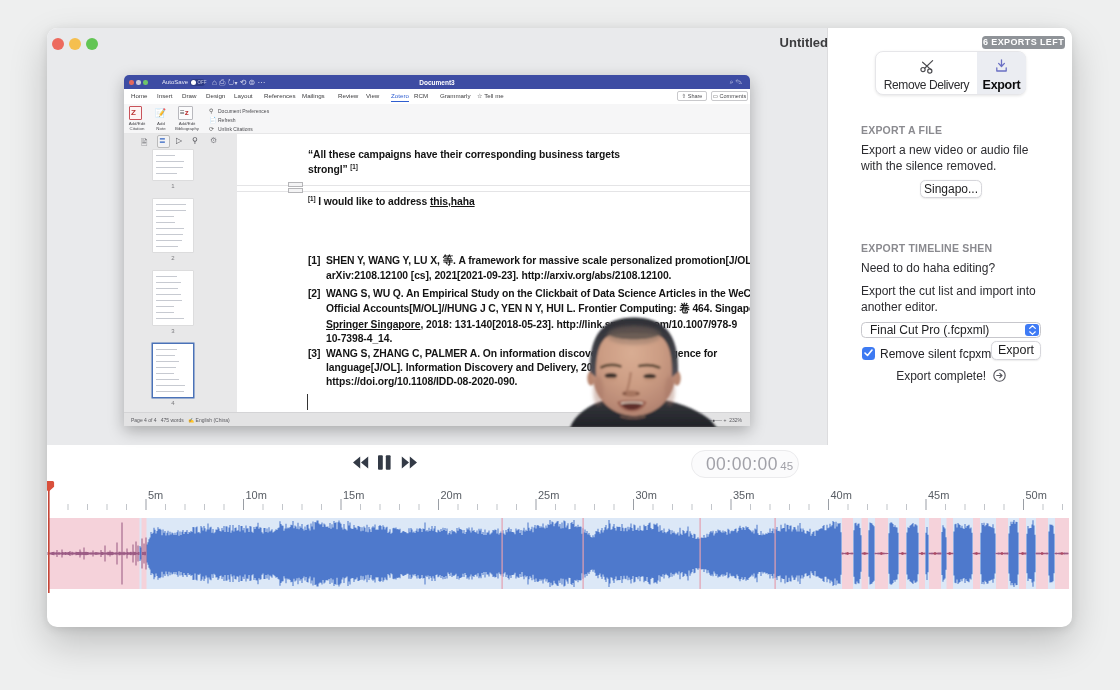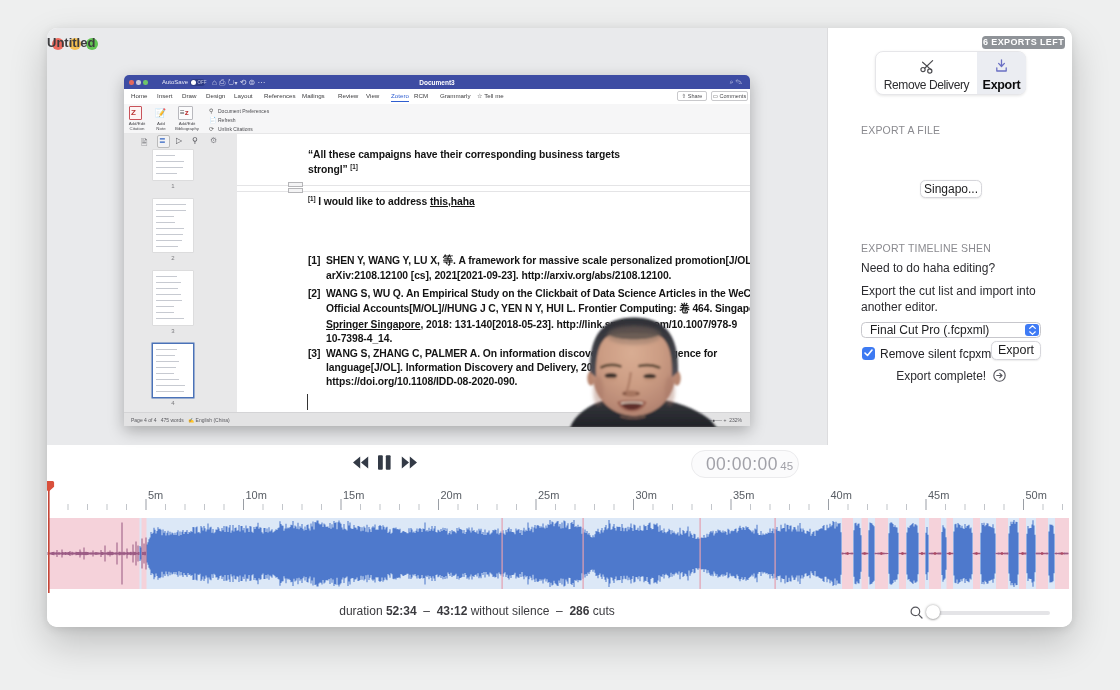--- a/index.html
+++ b/index.html
@@ -3,21 +3,21 @@
 <meta charset="utf-8">
 <style>
 * { margin:0; padding:0; box-sizing:border-box; }
 html,body { width:1120px; height:690px; }
 body { background:#eeefef; font-family:"Liberation Sans",sans-serif; overflow:hidden; position:relative; }
 .abs { position:absolute; }
 #win { position:absolute; left:47px; top:28px; width:1025px; height:599px; background:#fff; border-radius:10px;
   box-shadow:0 16px 38px rgba(0,0,0,.20), 0 2px 10px rgba(0,0,0,.10); overflow:hidden; }
 #videopane { position:absolute; left:0; top:0; width:781px; height:417px; background:#e9eaec; border-right:1px solid #dcdcde; }
 #tl { position:absolute; top:10px; width:12px; height:12px; border-radius:50%; }
-#wintitle { position:absolute; top:7px; left:0; width:781px; text-align:left; font-size:13px; font-weight:bold; color:#3c3c3e; }
+#wintitle { position:absolute; top:7px; left:0; width:781px; text-align:right; font-size:13px; font-weight:bold; color:#3c3c3e; }
 
 
 #word { position:absolute; left:77px; top:47px; width:626px; height:351px; background:#fff; border-radius:5px 5px 0 0;
   box-shadow:0 5px 16px rgba(0,0,0,.28); font-family:"Liberation Sans",sans-serif; }
 #wtitle { position:absolute; left:0; top:0; width:626px; height:14px; background:#3d4ca3; border-radius:5px 5px 0 0; }
 #wtabs { position:absolute; left:0; top:14px; width:626px; height:15px; background:#fff; }
 .wtab { position:absolute; top:3px; font-size:6.2px; color:#3b3b3d; }
 #wtools { position:absolute; left:0; top:29px; width:626px; height:30px; background:#f6f6f7; border-bottom:1px solid #e7e7e8; }
 #wpanel { position:absolute; left:0; top:59px; width:113px; height:278px; background:#e8e8e9; }
 #wdoc { position:absolute; left:113px; top:59px; width:513px; height:278px; background:#fff; overflow:hidden; }
@@ -29,21 +29,21 @@
 
 
 #sidebar { position:absolute; left:782px; top:0; width:243px; height:417px; background:#fff; font-size:13px; color:#2e2e32; }
 #badge { position:absolute; left:153px; top:8px; width:83px; height:13px; background:#8f9398; border-radius:3.5px; color:#fff;
   font-size:9px; font-weight:bold; letter-spacing:.4px; text-align:center; line-height:13px; }
 #seg { position:absolute; left:46px; top:23px; width:151px; height:44px; background:#fff; border:1px solid #e6e6e9; border-radius:8px;
   box-shadow:0 1px 3px rgba(0,0,0,.10); }
 #seg .lab { position:absolute; top:26px; width:100%; text-align:center; font-size:12px; letter-spacing:-0.4px; color:#2d2d30; }
 #segexport { position:absolute; left:101px; top:0; width:49px; height:42px; background:#ebedf2; border-radius:0 7px 7px 0; }
 #segexport .lab { font-weight:bold; font-size:12.5px; letter-spacing:-0.3px; color:#0c0c0d; }
-.seclab { position:absolute; left:32px; font-size:10.5px; font-weight:normal; color:#8a8a8f; letter-spacing:.2px; }
+.seclab { position:absolute; left:32px; font-size:10.5px; font-weight:bold; color:#8a8a8f; letter-spacing:.2px; }
 .para { position:absolute; left:32px; font-size:12px; line-height:15.5px; color:#2c2c30; }
 .btn { position:absolute; background:#fff; border:1px solid #d6d6db; border-radius:5.5px; box-shadow:0 0.5px 1.5px rgba(0,0,0,.08);
   font-size:12px; color:#1c1c1e; text-align:center; }
 #select { position:absolute; left:32px; top:293.5px; width:180px; height:16px; border:1px solid #c7c7cc; border-radius:4.5px; background:#fff;
   font-size:12px; color:#1c1c1e; line-height:14.5px; padding-left:8px; box-shadow:inset 0 0 0 0 #fff; }
 #stepper { position:absolute; right:1.5px; top:1.5px; width:13.5px; height:11.5px; background:#3f7bf5; border-radius:3px; }
 #cbx { position:absolute; left:33px; top:318px; width:12.5px; height:12.5px; background:#3d7af2; border-radius:3.5px; }
 #cbxlab { position:absolute; left:51px; top:318.5px; font-size:12px; color:#222226; }
 #complete { position:absolute; left:32px; top:341px; width:180px; text-align:center; font-size:12px; color:#2c2c30; }
 
@@ -257,20 +257,21 @@
       </div>
       <div id="segexport">
         <svg class="abs" style="left:19px;top:7px" width="11" height="14" viewBox="0 0 11 14">
           <path d="M5.5 0.8 V7.2 M2.6 4.4 L5.5 7.5 L8.4 4.4" stroke="#6a6fc4" stroke-width="1.3" fill="none" stroke-linecap="round" stroke-linejoin="round"></path>
           <path d="M0.8 8.8 V12 H10.2 V8.8" stroke="#6a6fc4" stroke-width="1.3" fill="none" stroke-linecap="round" stroke-linejoin="round"></path>
         </svg>
         <div class="lab">Export</div>
       </div>
     </div>
     <div class="seclab" style="top:96px;">EXPORT A FILE</div>
+    <div class="para" style="top:115px;">Export a new video or audio file<br>with the silence removed.</div>
     <div class="btn" style="left:91px;top:152px;width:62px;height:18px;line-height:16px;">Singapo...</div>
     <div class="seclab" style="top:214px;">EXPORT TIMELINE SHEN</div>
     <div class="para" style="top:232.5px;">Need to do haha editing?</div>
     <div class="para" style="top:256px;">Export the cut list and import into<br>another editor.</div>
     <div id="select">Final Cut Pro (.fcpxml)
       <div id="stepper">
         <svg class="abs" style="left:2.5px;top:1px" width="9" height="11" viewBox="0 0 9 11">
           <path d="M1.7 3.4 L4.5 0.8 L7.3 3.4" stroke="#fff" stroke-width="1.2" fill="none" stroke-linecap="round" stroke-linejoin="round"></path>
           <path d="M1.7 6.8 L4.5 9.4 L7.3 6.8" stroke="#fff" stroke-width="1.2" fill="none" stroke-linecap="round" stroke-linejoin="round"></path>
         </svg>
@@ -389,24 +390,13 @@
       <text x="491.00" y="20.5" font-size="11" fill="#585d64">25m</text>
       <text x="588.50" y="20.5" font-size="11" fill="#585d64">30m</text>
       <text x="686.00" y="20.5" font-size="11" fill="#585d64">35m</text>
       <text x="783.50" y="20.5" font-size="11" fill="#585d64">40m</text>
       <text x="881.00" y="20.5" font-size="11" fill="#585d64">45m</text>
       <text x="978.50" y="20.5" font-size="11" fill="#585d64">50m</text>
 <rect x="1.0" y="6" width="1.6" height="109.0" fill="#c44536"></rect>
       <path d="M-2.6 3h8.2a1.5 1.5 0 0 1 1.5 1.5v4.2l-5.6 5-5.6-5V4.5a1.5 1.5 0 0 1 1.5-1.5Z" fill="#d9503c"></path>
 </svg>
 
-  <div id="footer">
-    <div id="dur">duration <b>52:34</b> &nbsp;–&nbsp; <b>43:12</b> without silence &nbsp;–&nbsp; <b>286</b> cuts</div>
-    <div id="zoomer">
-      <svg class="abs" style="left:0;top:1px" width="13" height="13" viewBox="0 0 13 13">
-        <circle cx="5.4" cy="5.4" r="4.3" fill="none" stroke="#56565c" stroke-width="1.2"></circle>
-        <path d="M8.6 8.6 L12 12" stroke="#56565c" stroke-width="1.2" stroke-linecap="round"></path>
-      </svg>
-      <div id="ztrack"></div>
-      <div id="zknob"></div>
-    </div>
-  </div>
 </div>
 
 </body></html>

